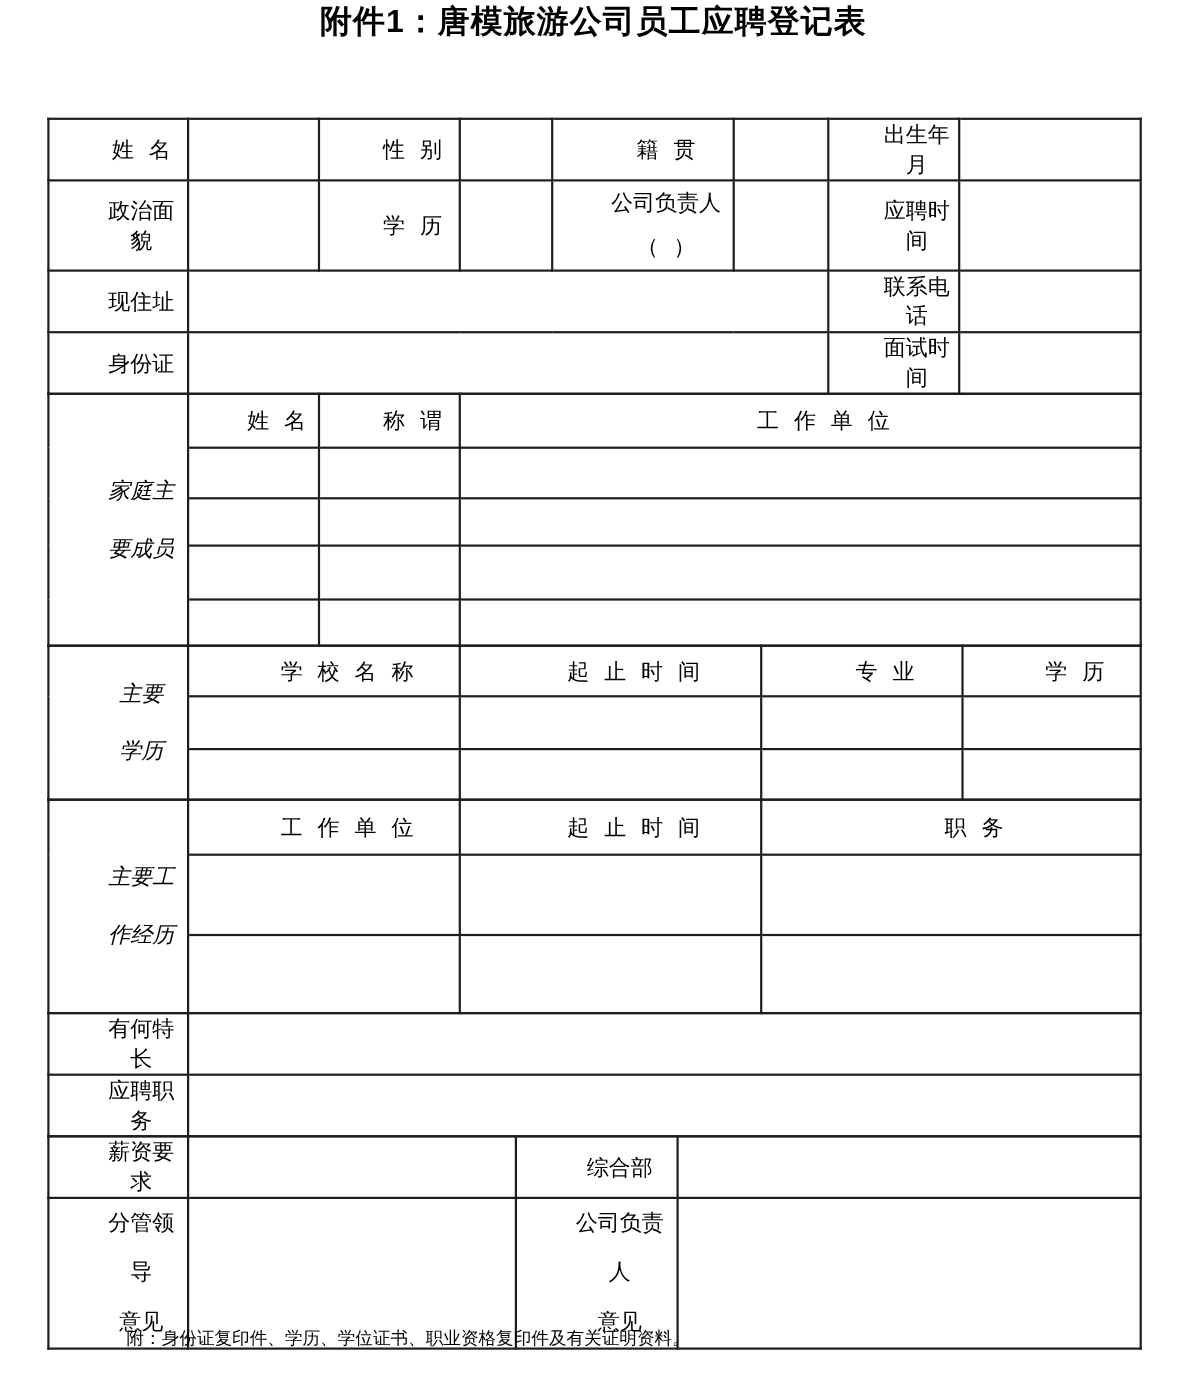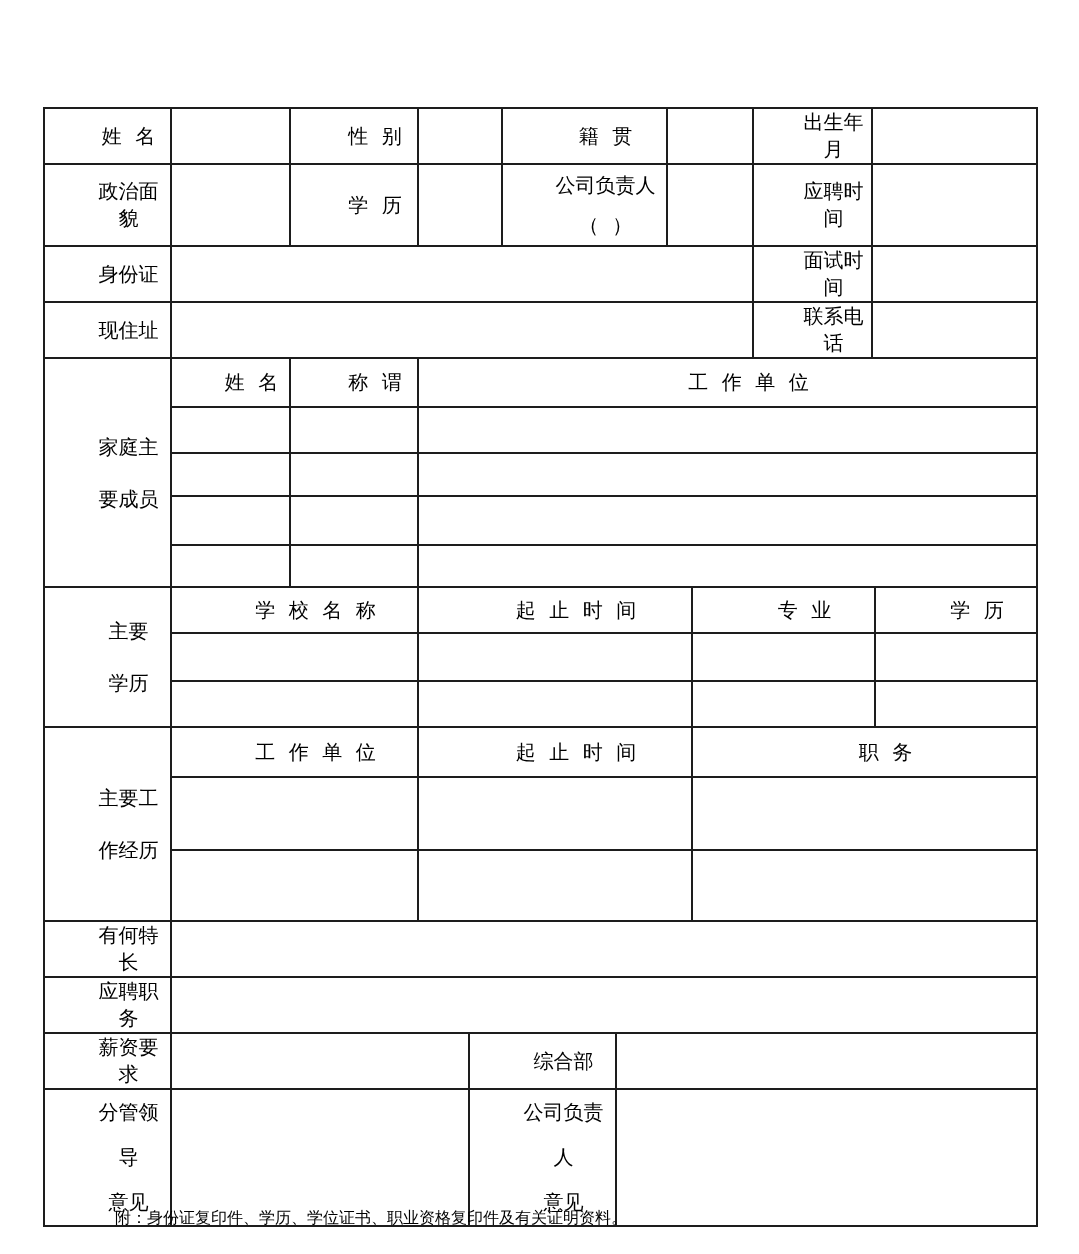--- a/index.html
+++ b/index.html
@@ -42,38 +42,39 @@
   td {
     border: 2px solid #1d1d1d;
     text-align: center;
     vertical-align: middle;
     font-size: 20px;
     padding: 0 2px;
     overflow: hidden;
   }
   td.label, td.hdr { word-spacing: 8px; padding-left: 44px; }
   td.pre { white-space: pre-line; }
-  td.lh-wide { line-height: 2.6; }
+  td.lh-wide { line-height: 2.6; font-style: italic; }
   td.lh-med  { line-height: 2.0; }
   td.lh-opn  { line-height: 2.25; }
   td.gt { border-top: 2px solid #8a8a8a; }
   .footnote {
     position: absolute;
     top: 1204px;
     left: 115px;
     font-size: 16px;
     line-height: 28px;
     white-space: nowrap;
   }
 </style>
 </head>
 <body>
 
 <div class="page">
 
+  <div class="doc-title">附件1：唐模旅游公司员工应聘登记表</div>
 
   <div class="tables">
 
     <table class="sec">
       <colgroup>
         <col style="width:127px">
           <col style="width:119px">
           <col style="width:128px">
           <col style="width:84px">
         <col style="width:165px">
@@ -96,30 +97,30 @@
         <td class="label">政治面貌</td>
         <td></td>
         <td class="label">学 历</td>
         <td></td>
         <td class="label pre lh-med">公司负责人
 （ ）</td>
         <td></td>
         <td class="label">应聘时间</td>
         <td></td>
       </tr>
+      <tr style="height:48px">
+        <td class="label">现住址</td>
+        <td colspan="5"></td>
+        <td class="label">联系电话</td>
+        <td></td>
+      </tr>
       <tr style="height:51px">
         <td class="label">身份证</td>
         <td colspan="5"></td>
         <td class="label">面试时间</td>
-        <td></td>
-      </tr>
-      <tr style="height:48px">
-        <td class="label">现住址</td>
-        <td colspan="5"></td>
-        <td class="label">联系电话</td>
         <td></td>
       </tr>
     </tbody>
       </table>
 
     <table class="sec">
       <colgroup>
         <col style="width:127px">
           <col style="width:119px">
           <col style="width:128px">

